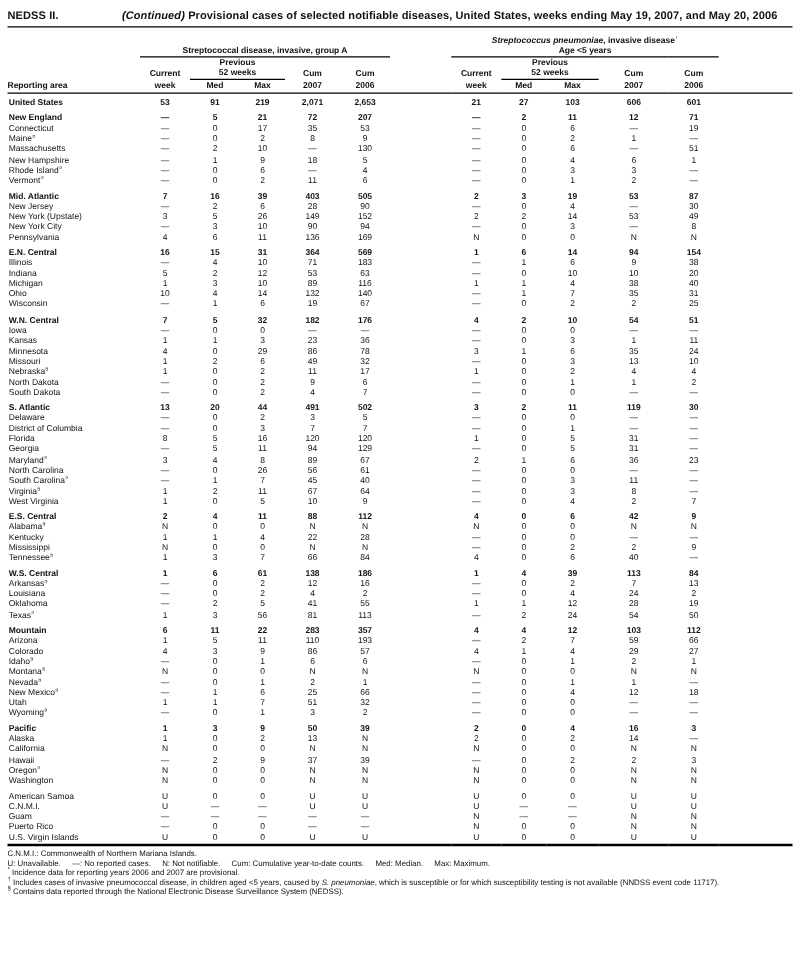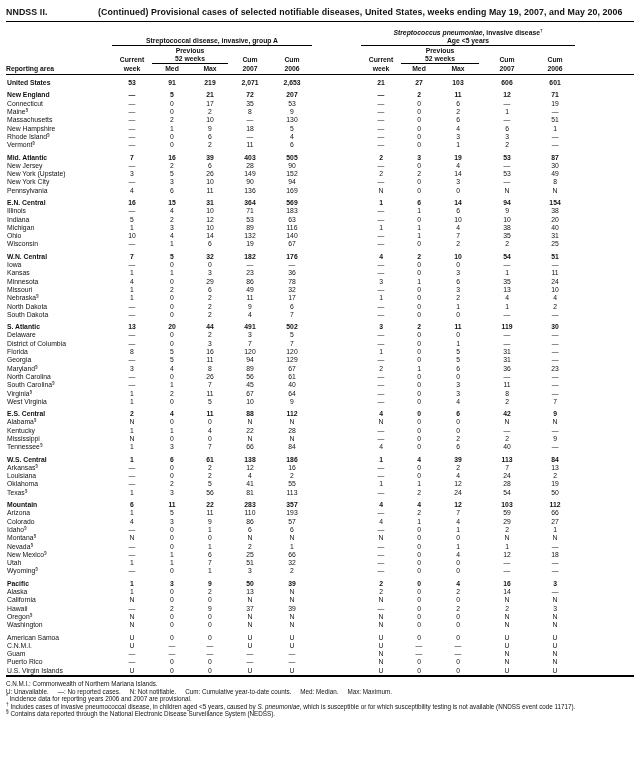--- a/index.html
+++ b/index.html
@@ -1,21 +1,21 @@
 <!DOCTYPE html>
 <html><head>
 <meta charset="utf-8">
 <style>
   html,body{margin:0;padding:0;background:#fff;}
   body{width:640px;height:773px;box-sizing:border-box;padding:7px 6px 0 6px;overflow:hidden;
        font-family:"Liberation Sans","DejaVu Sans",sans-serif;color:#111;
        -webkit-font-smoothing:antialiased;}
   .title{font-weight:bold;font-size:8.8px;line-height:10.6px;border-bottom:1px solid #000;
          padding-bottom:3px;letter-spacing:.1px;}
-  .title .bi{padding-left:48px;}
+  .title .bi{font-style:italic;padding-left:48px;}
   sup{font-size:4.8px;line-height:0;vertical-align:super;}
   table{border-collapse:collapse;table-layout:fixed;width:628px;margin-top:7px;
         border-bottom:2px solid #000;}
   th,td{padding:0;margin:0;font-weight:normal;vertical-align:bottom;overflow:hidden;}
   thead th{font-weight:bold;font-size:6.8px;line-height:7.9px;text-align:center;}
   th.grp{border-bottom:1px solid #000;padding-bottom:1px;}
   tr.h2 th{padding-top:1px;}
   th.prev{border-bottom:1px solid #000;}
   tr.h3 th{border-bottom:1px solid #000;padding-bottom:1px;padding-top:1px;}
   .areacol{text-align:left;}
@@ -28,21 +28,21 @@
   .fn{padding-left:4px;text-indent:-4px;}
   .fn i{font-style:italic;}
   .legend span{margin-right:9px;}
 </style>
 </head>
 <body>
 
 <div>
 
   <div class="title">
-    <div><span>NNDSS II. </span><span class="bi">(Continued)</span><span> Provisional cases of selected notifiable diseases, United States, weeks ending May 19, 2007, and May 20, 2006</span></div>
+    <div><span>NEDSS II. </span><span class="bi">(Continued)</span><span> Provisional cases of selected notifiable diseases, United States, weeks ending May 19, 2007, and May 20, 2006</span></div>
   </div>
 
   <table>
     <colgroup>
       <col style="width:106px">
         <col style="width:40px">
         <col style="width:40px">
         <col style="width:36px">
         <col style="width:44px">
         <col style="width:40px">

